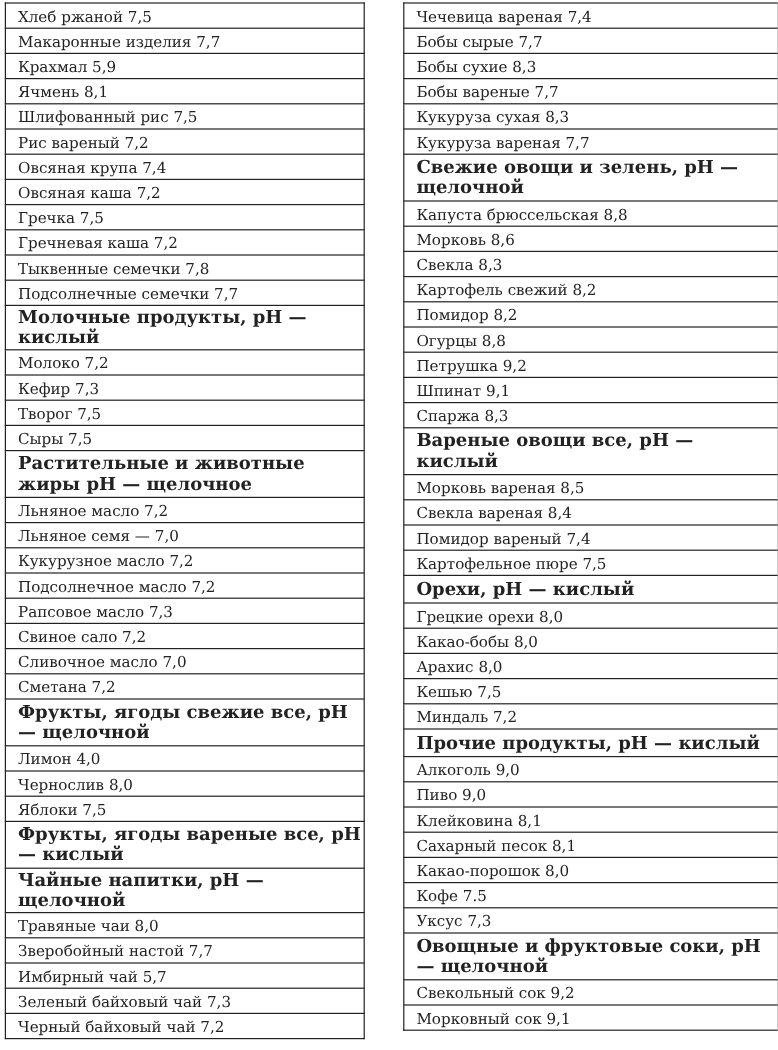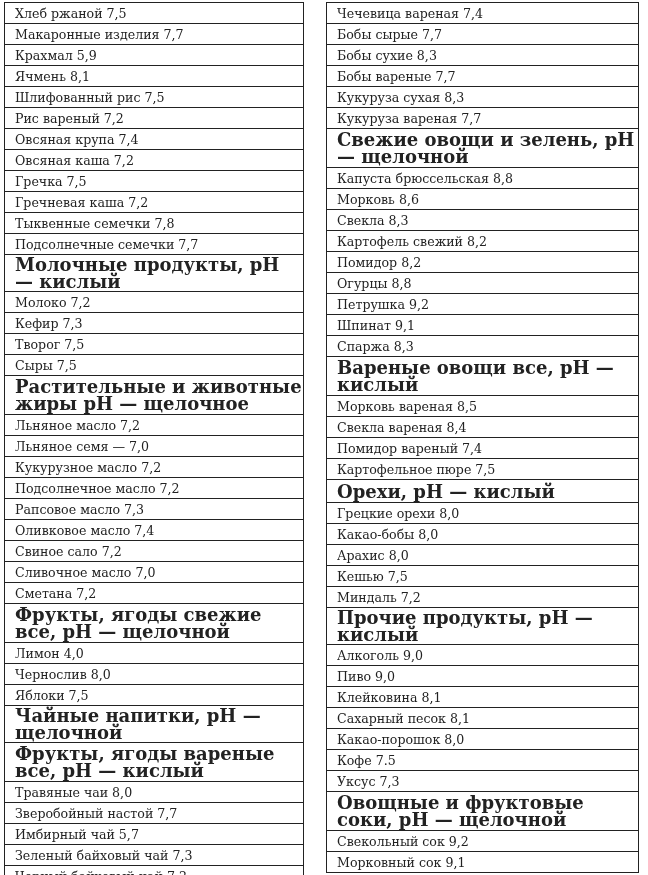--- a/index.html
+++ b/index.html
@@ -1,24 +1,24 @@
 <!DOCTYPE html>
 <html><head>
   <meta charset="utf-8">
   <style>
     html, body { margin: 0; padding: 0; background: #ffffff; }
     body { width: 648px; height: 875px; position: relative; overflow: hidden;
            font-family: "DejaVu Serif", "Liberation Serif", serif; color: #222; }
     .col { position: absolute; top: 2px; border-collapse: collapse; }
     #left { left: 4px; width: 300px; }
-    #right { left: 326px; width: 313px; }
+    #right { left: 336px; width: 313px; }
     table { border-collapse: collapse; table-layout: fixed; }
     td { border: 1px solid #222; padding: 0 0 0 10px; font-size: 12.6px;
          line-height: 17px; height: 20px; vertical-align: middle; white-space: normal; }
-    tr.head td { font-weight: bold; font-size: 18px; padding-top: 1px; padding-bottom: 1px; }
+    tr.head td { font-weight: bold; font-size: 15px; padding-top: 1px; padding-bottom: 1px; }
     tr.head.two td { height: 36px; }
   </style>
 </head>
 <body>
 
 <table id="left" class="col">
     <tbody>
       <tr class="item">
         <td>Хлеб ржаной 7,5</td>
       </tr>
@@ -82,48 +82,45 @@
       <tr class="item">
         <td>Кукурузное масло 7,2</td>
       </tr>
       <tr class="item">
         <td>Подсолнечное масло 7,2</td>
       </tr>
       <tr class="item">
         <td>Рапсовое масло 7,3</td>
       </tr>
       <tr class="item">
-        <td>Оливковое масло 7,4</td>
-      </tr>
-      <tr class="item">
         <td>Свиное сало 7,2</td>
       </tr>
       <tr class="item">
         <td>Сливочное масло 7,0</td>
       </tr>
       <tr class="item">
         <td>Сметана 7,2</td>
       </tr>
       <tr class="head two">
         <td>Фрукты, ягоды свежие все, рН — щелочной</td>
       </tr>
       <tr class="item">
         <td>Лимон 4,0</td>
       </tr>
       <tr class="item">
         <td>Чернослив 8,0</td>
       </tr>
       <tr class="item">
         <td>Яблоки 7,5</td>
       </tr>
+      <tr class="head two">
+        <td>Фрукты, ягоды вареные все, рН — кислый</td>
+      </tr>
       <tr class="head">
         <td>Чайные напитки, рН — щелочной</td>
-      </tr>
-      <tr class="head two">
-        <td>Фрукты, ягоды вареные все, рН — кислый</td>
       </tr>
       <tr class="item">
         <td>Травяные чаи 8,0</td>
       </tr>
       <tr class="item">
         <td>Зверобойный настой 7,7</td>
       </tr>
       <tr class="item">
         <td>Имбирный чай 5,7</td>
       </tr>

